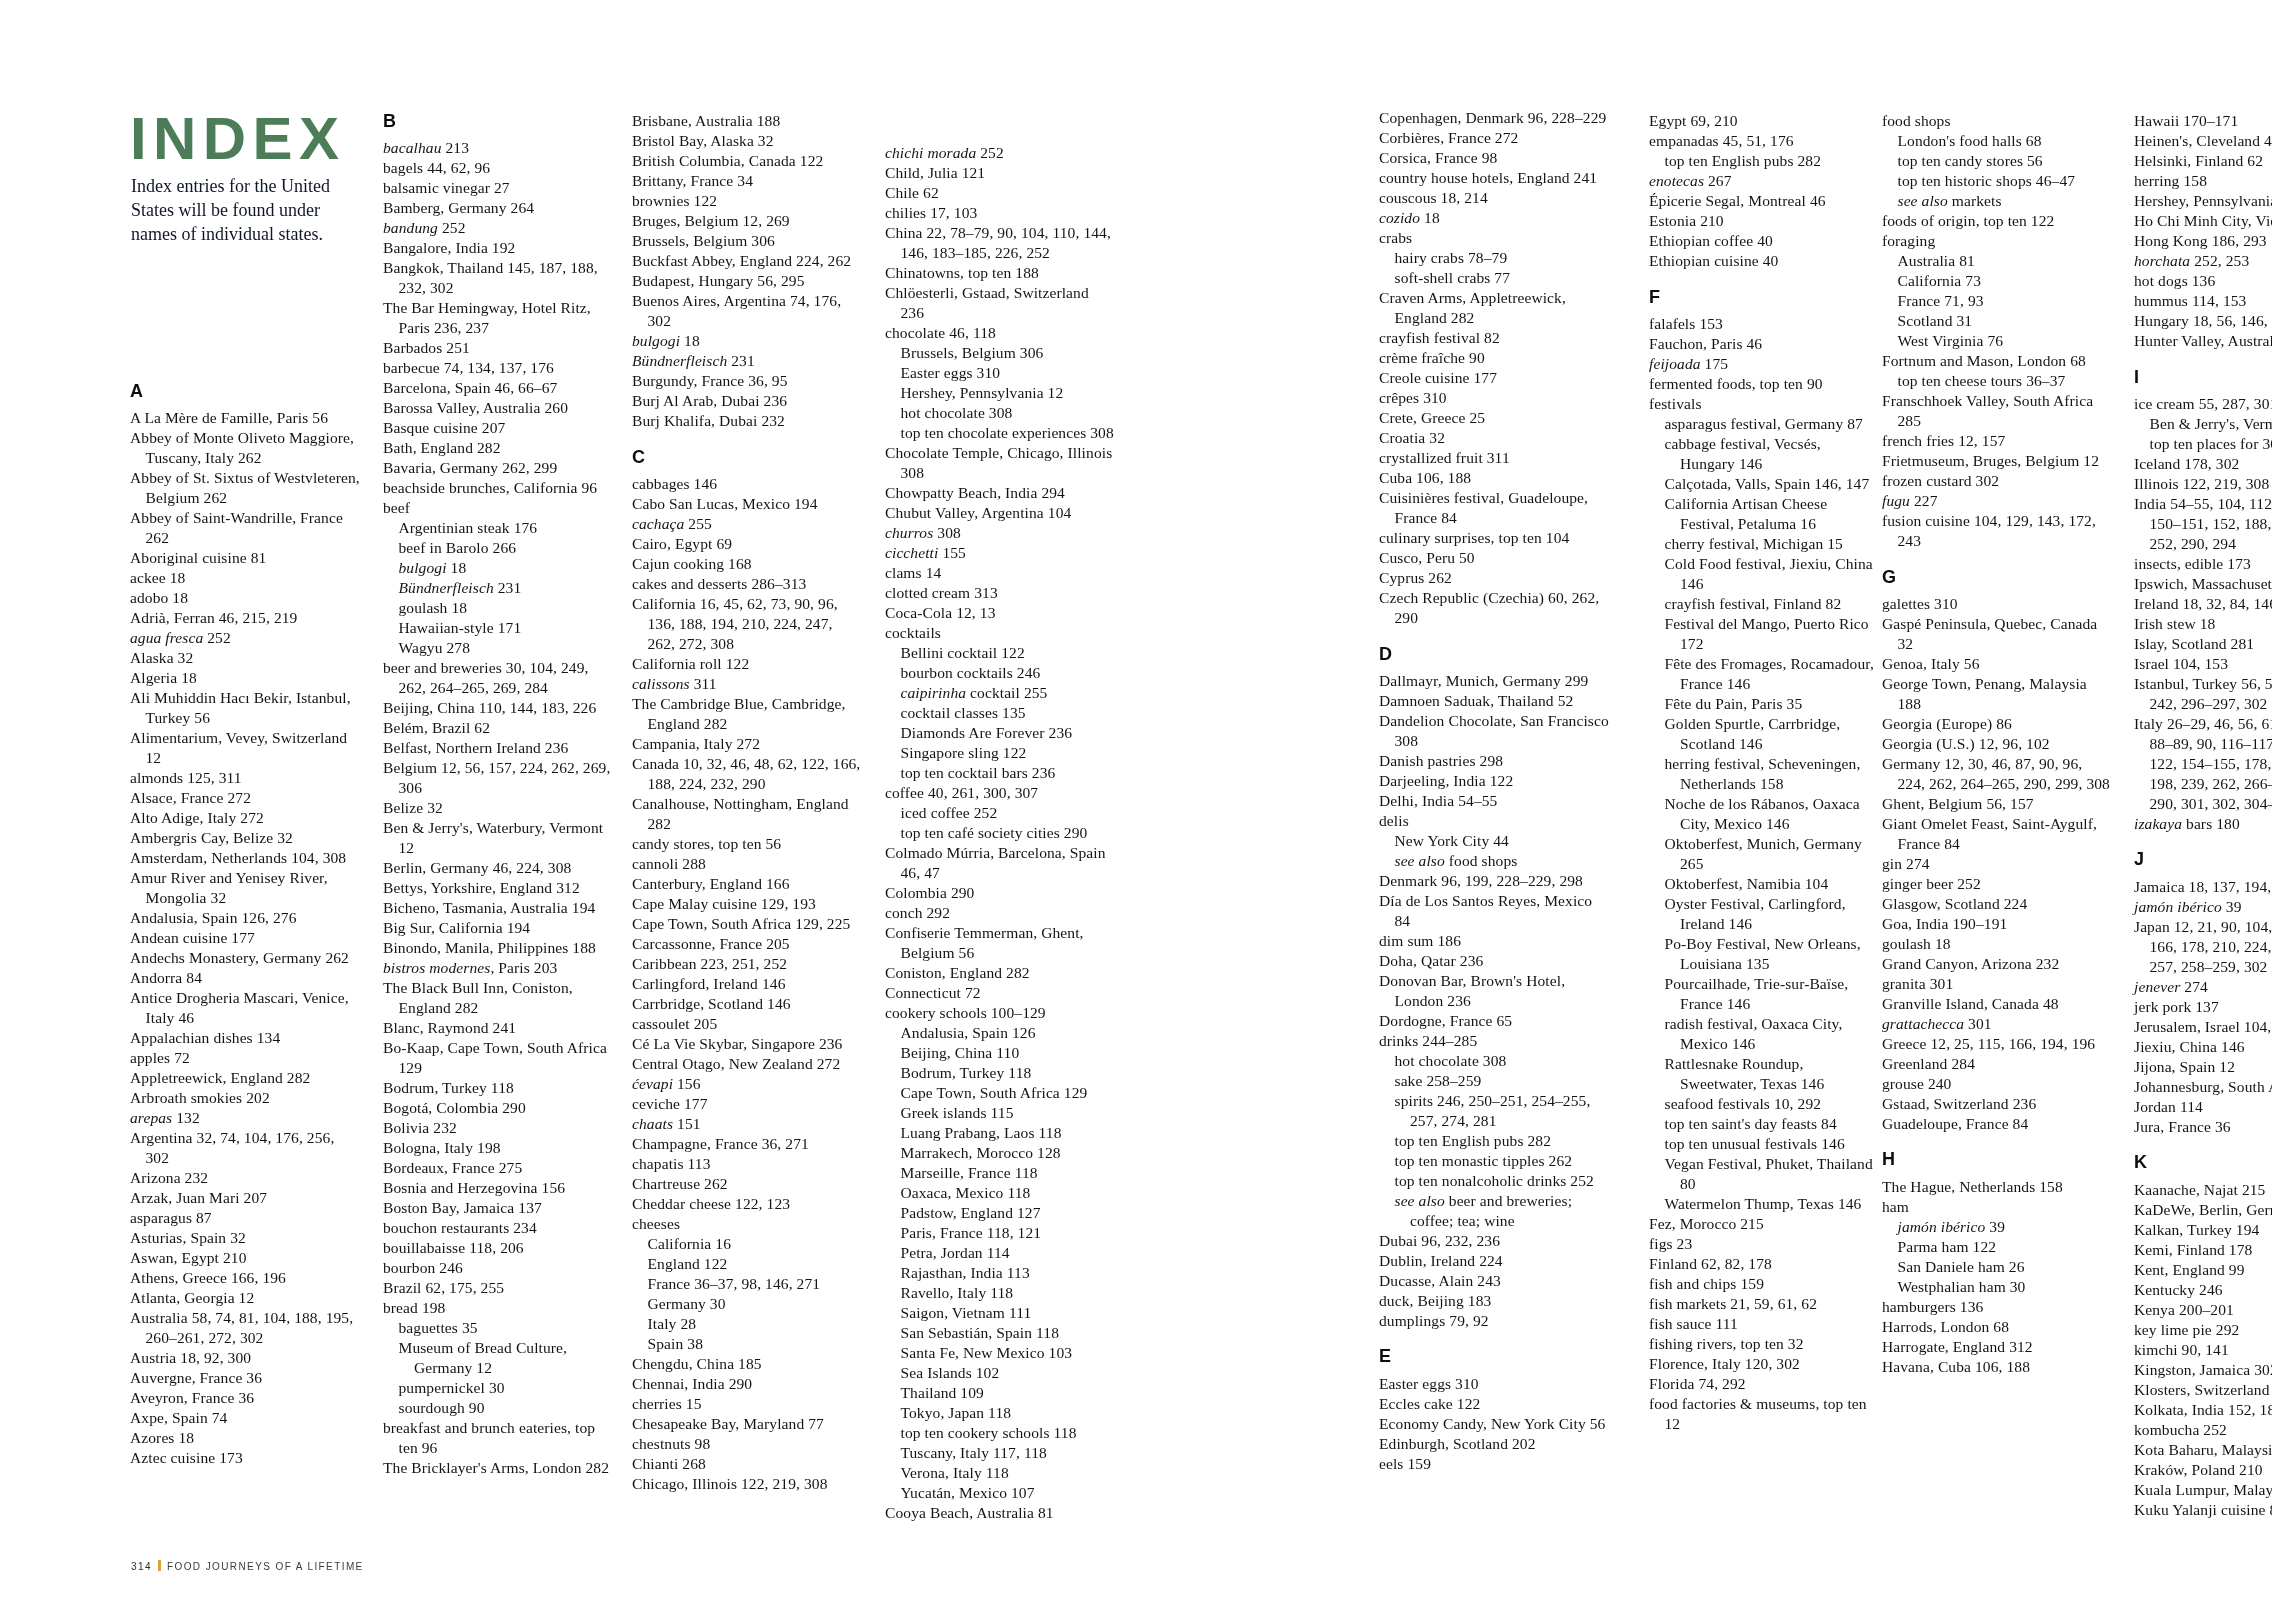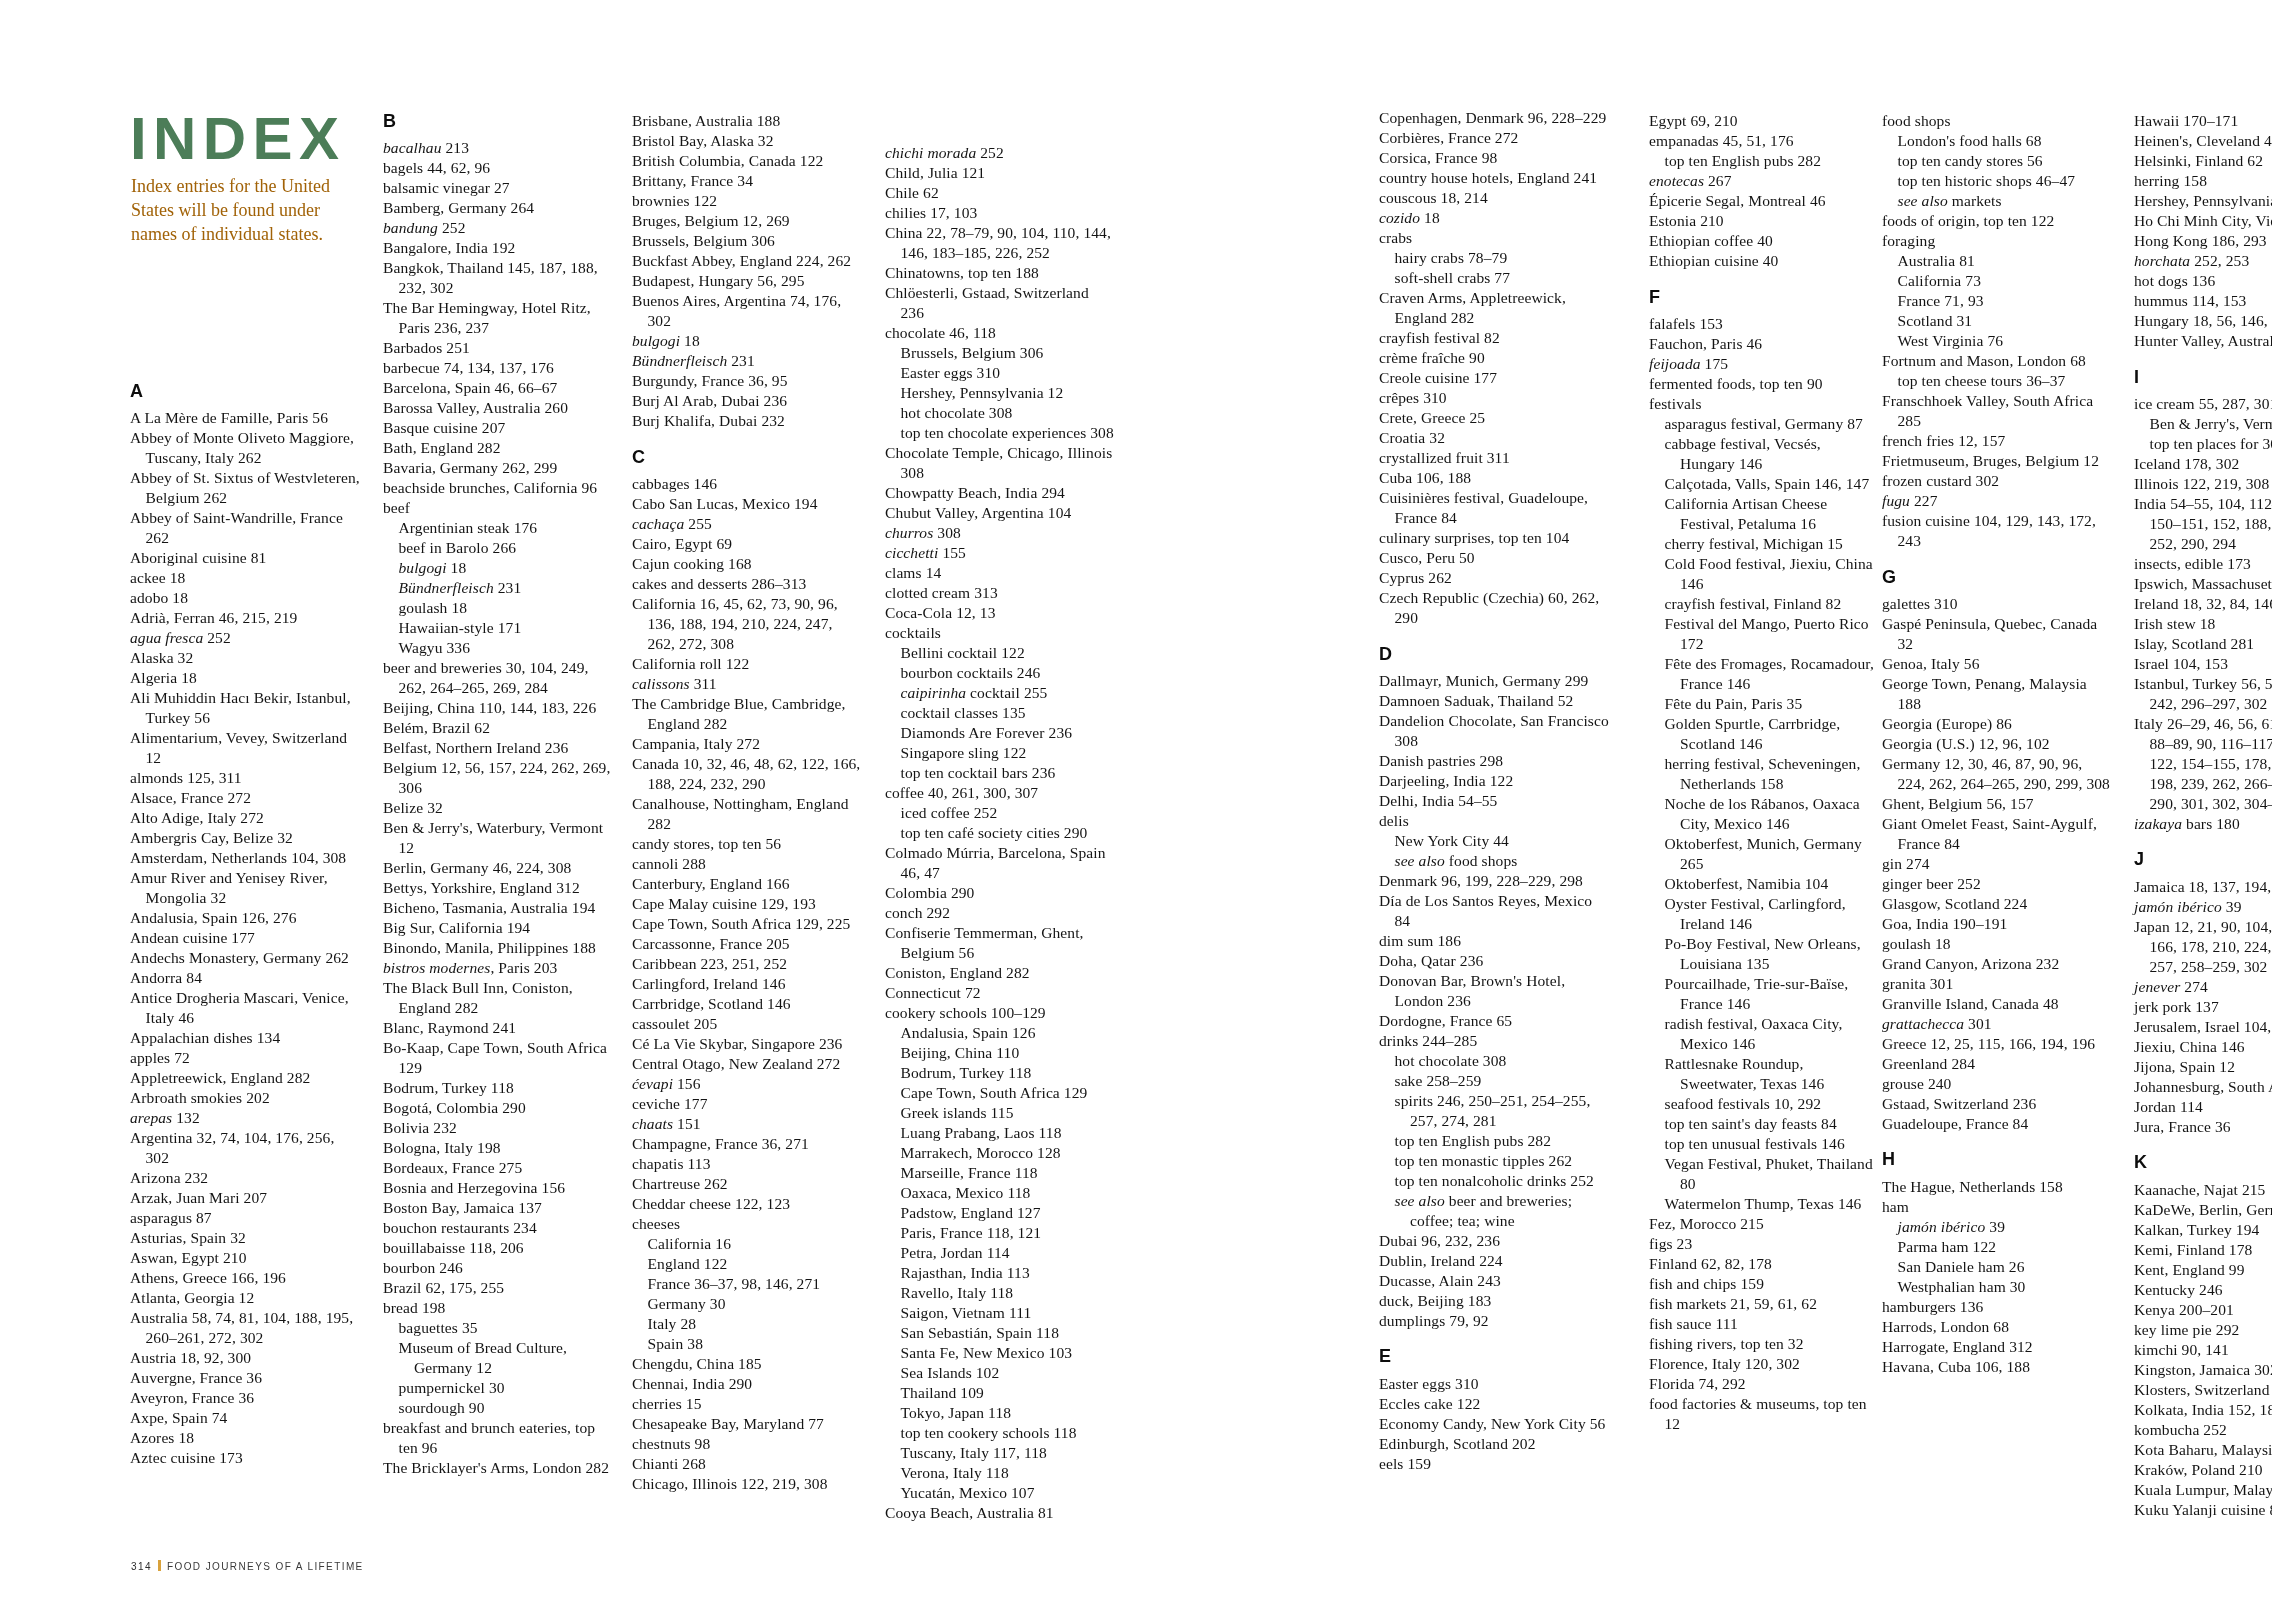--- a/index.html
+++ b/index.html
@@ -7,21 +7,21 @@
     width:2488px;height:1619px;position:relative;background:#ffffff;
     font-family:"Liberation Serif", serif;color:#141414;overflow:hidden;
   }
   .title{
     position:absolute;left:130px;top:109px;margin:0;
     font-family:"Liberation Sans", sans-serif;font-weight:700;
     font-size:60px;letter-spacing:6.4px;color:#4c7d58;line-height:1;
   }
   .intro{
     position:absolute;left:131px;top:174px;width:214px;margin:0;
-    font-size:18px;line-height:24px;color:#a16207;
+    font-size:18px;line-height:24px;color:#0f172a;
   }
   .col{position:absolute;width:230px;}
   .e{
     font-size:15.5px;line-height:20px;letter-spacing:0.1px;
     padding-left:15.5px;text-indent:-15.5px;
   }
   .e.in1{padding-left:31px;}
   .e em{font-style:italic;}
   .h{
     font-family:"Liberation Sans", sans-serif;font-weight:800;
@@ -113,21 +113,21 @@
       <div class="e">Bath, England 282</div>
       <div class="e">Bavaria, Germany 262, 299</div>
       <div class="e">beachside brunches, California 96</div>
       <div class="e">beef</div>
       <div class="e in1">Argentinian steak 176</div>
       <div class="e in1">beef in Barolo 266</div>
       <div class="e in1"><em>bulgogi</em> 18</div>
       <div class="e in1"><em>Bündnerfleisch</em> 231</div>
       <div class="e in1">goulash 18</div>
       <div class="e in1">Hawaiian-style 171</div>
-      <div class="e in1">Wagyu 336</div>
+      <div class="e in1">Wagyu 278</div>
       <div class="e">beer and breweries 30, 104, 249, 262, 264–265, 269, 284</div>
       <div class="e">Beijing, China 110, 144, 183, 226</div>
       <div class="e">Belém, Brazil 62</div>
       <div class="e">Belfast, Northern Ireland 236</div>
       <div class="e">Belgium 12, 56, 157, 224, 262, 269, 306</div>
       <div class="e">Belize 32</div>
       <div class="e">Ben &amp; Jerry's, Waterbury, Vermont 12</div>
       <div class="e">Berlin, Germany 46, 224, 308</div>
       <div class="e">Bettys, Yorkshire, England 312</div>
       <div class="e">Bicheno, Tasmania, Australia 194</div>

